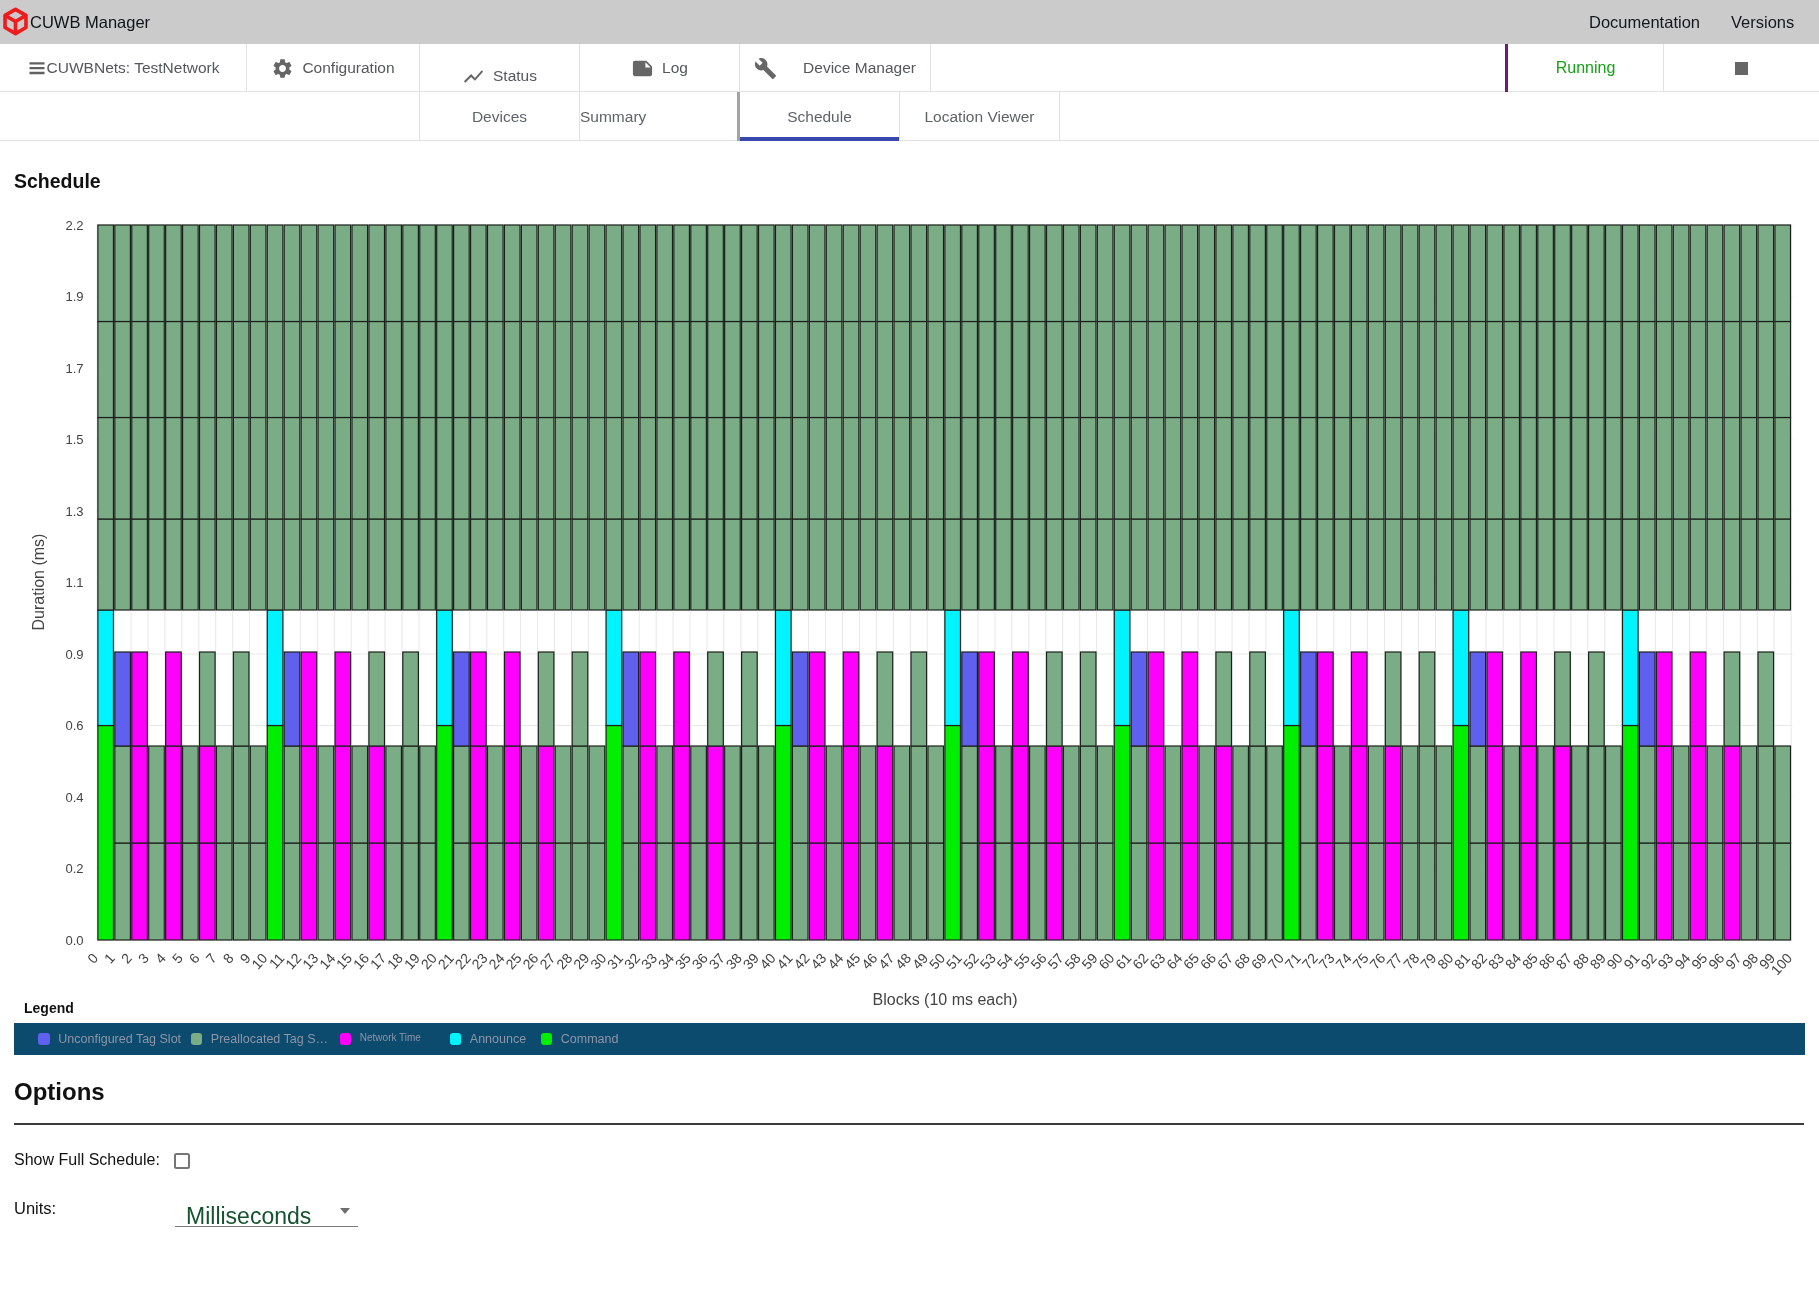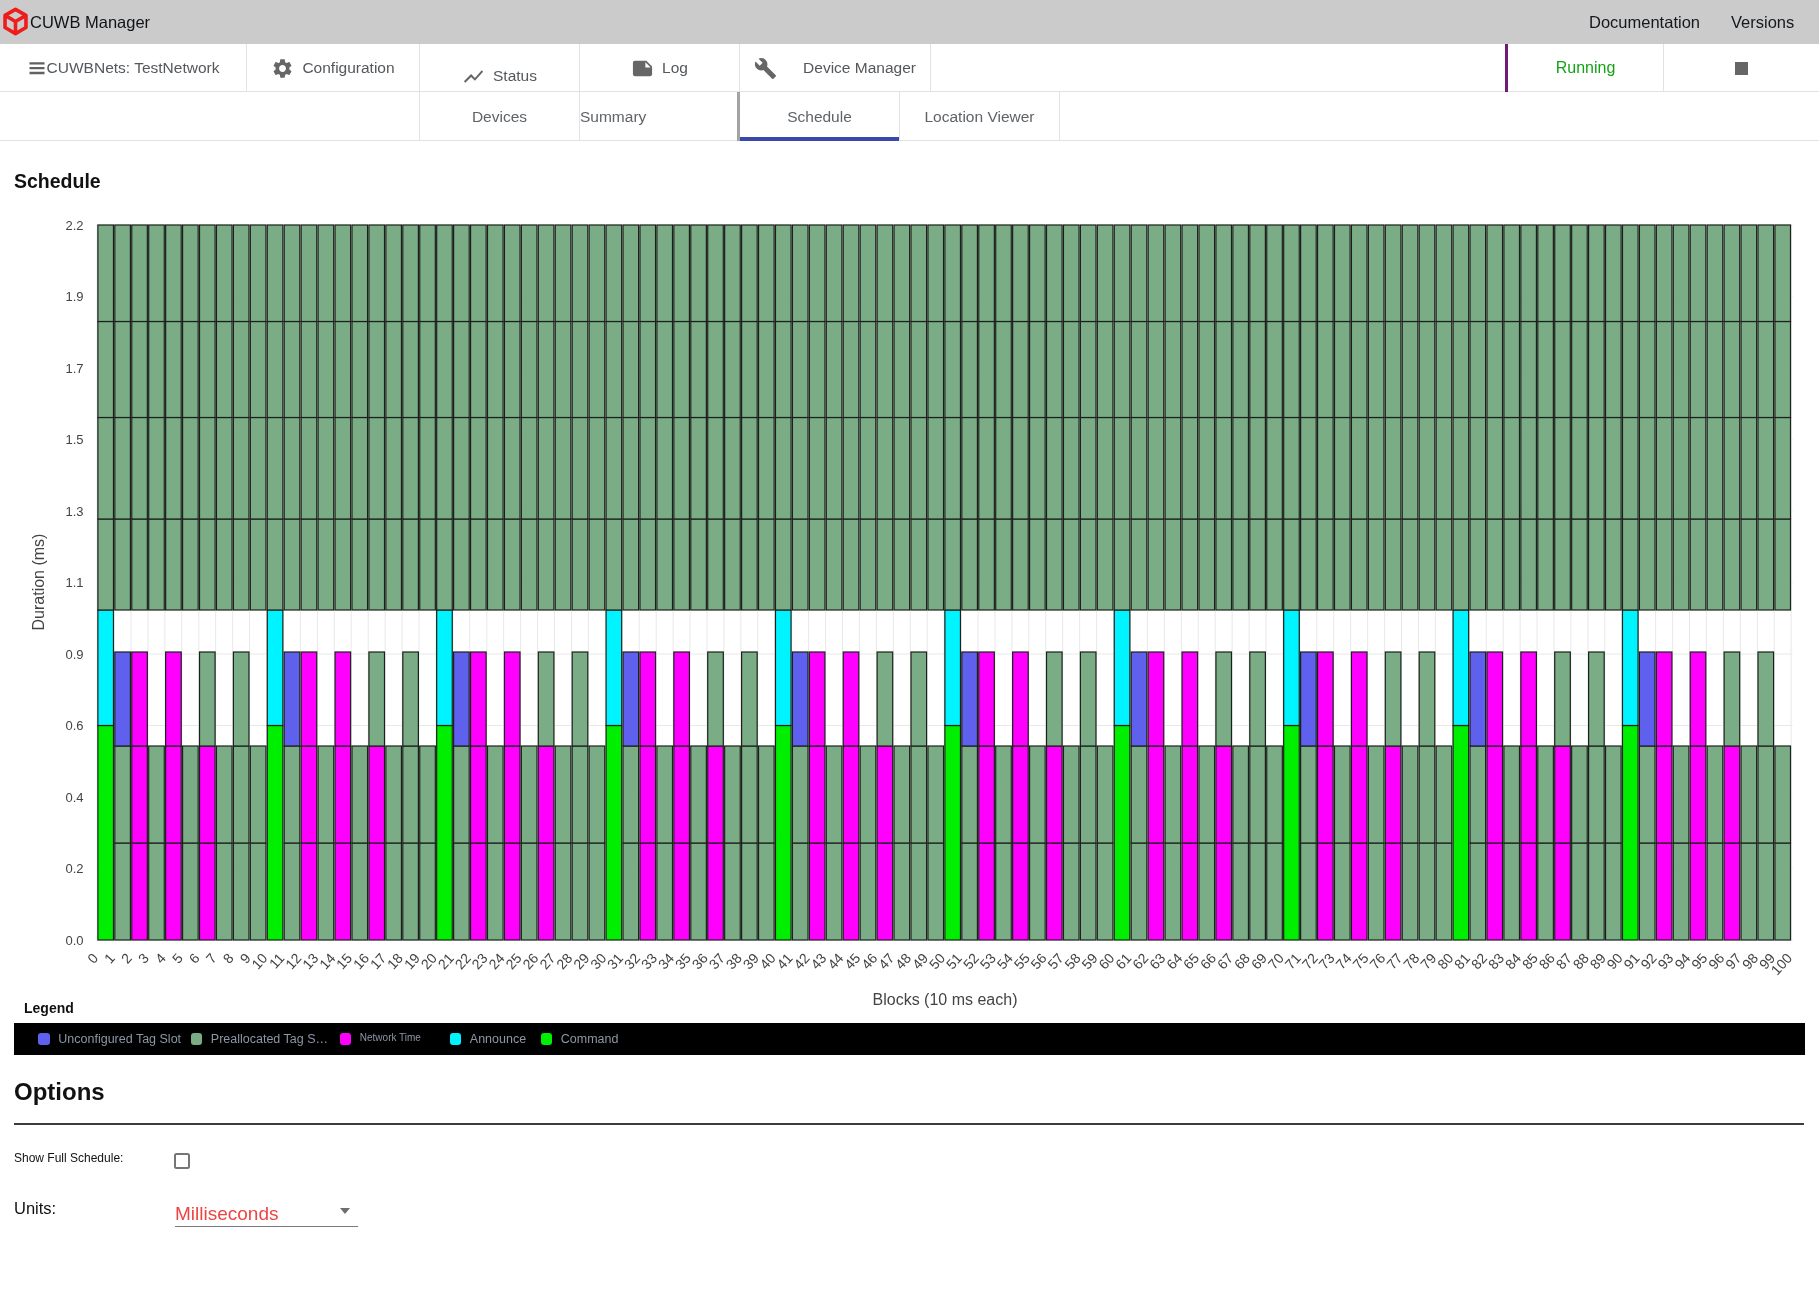--- a/index.html
+++ b/index.html
@@ -262,31 +262,31 @@
     <text class="tk" text-anchor="end" transform="translate(1708.2,958.7) rotate(-48)">95</text>
     <text class="tk" text-anchor="end" transform="translate(1725.1,958.7) rotate(-48)">96</text>
     <text class="tk" text-anchor="end" transform="translate(1742.1,958.7) rotate(-48)">97</text>
     <text class="tk" text-anchor="end" transform="translate(1759.0,958.7) rotate(-48)">98</text>
     <text class="tk" text-anchor="end" transform="translate(1776.0,958.7) rotate(-48)">99</text>
     <text class="tk" text-anchor="end" transform="translate(1792.9,958.7) rotate(-48)">100</text>
     <text class="ti" x="945" y="1005" text-anchor="middle">Blocks (10 ms each)</text>
     <text class="ti" transform="translate(44,582) rotate(-90)" text-anchor="middle">Duration (ms)</text>
   </svg>
 <div style="position:absolute;left:24px;top:1000px;font-size:14px;font-weight:bold;color:#111">Legend</div>
-<div style="position:absolute;left:14px;top:1023px;width:1791px;height:31.5px;background:#000000">
+<div style="position:absolute;left:14px;top:1023px;width:1791px;height:31.5px;background:#0c4a6e">
   <div style="position:absolute;left:24.0px;top:10px;width:11.5px;height:11.5px;border-radius:3px;background:#6060ee"></div>
     <span style="position:absolute;left:44.3px;top:8.5px;font-size:12.5px;color:#8d96a6">Unconfigured Tag Slot</span>
     <div style="position:absolute;left:176.5px;top:10px;width:11.5px;height:11.5px;border-radius:3px;background:#7aac85"></div>
     <span style="position:absolute;left:196.8px;top:8.5px;font-size:12.5px;color:#8d96a6">Preallocated Tag S…</span>
     <div style="position:absolute;left:325.5px;top:10px;width:11.5px;height:11.5px;border-radius:3px;background:#ff00fe"></div>
     <span style="position:absolute;left:345.8px;top:8.5px;font-size:10px;color:#8d96a6">Network Time</span>
     <div style="position:absolute;left:435.5px;top:10px;width:11.5px;height:11.5px;border-radius:3px;background:#00f4ff"></div>
     <span style="position:absolute;left:455.8px;top:8.5px;font-size:12.5px;color:#8d96a6">Announce</span>
     <div style="position:absolute;left:526.5px;top:10px;width:11.5px;height:11.5px;border-radius:3px;background:#00ef00"></div>
     <span style="position:absolute;left:546.8px;top:8.5px;font-size:12.5px;color:#8d96a6">Command</span>
 </div>
 <div style="position:absolute;left:14px;top:1078px;font-size:24px;font-weight:bold;color:#111">Options</div>
 <div style="position:absolute;left:14px;top:1123px;width:1790px;height:0;border-top:2px solid #3c3c3c"></div>
-<div style="position:absolute;left:14px;top:1150.5px;font-size:12px;color:#111">Show Full Schedule:</div>
+<div style="position:absolute;left:14px;top:1150.5px;font-size:16px;color:#111">Show Full Schedule:</div>
 <div style="position:absolute;left:174px;top:1153px;width:16px;height:16px;border:2px solid #757575;border-radius:2.5px"></div>
 <div style="position:absolute;left:14px;top:1198.5px;font-size:16.5px;color:#111">Units:</div>
-<div style="position:absolute;left:175px;top:1202.5px;font-size:19px;color:#ef4444">Milliseconds</div>
+<div style="position:absolute;left:186px;top:1202.5px;font-size:23px;color:#14532d">Milliseconds</div>
 <div style="position:absolute;left:340px;top:1207.5px;width:0;height:0;border-left:5.2px solid transparent;border-right:5.2px solid transparent;border-top:6.3px solid #6e6e6e"></div>
 <div style="position:absolute;left:175px;top:1225.5px;width:183px;height:0;border-top:1.4px solid #7a7a7a"></div>
 </body></html>

